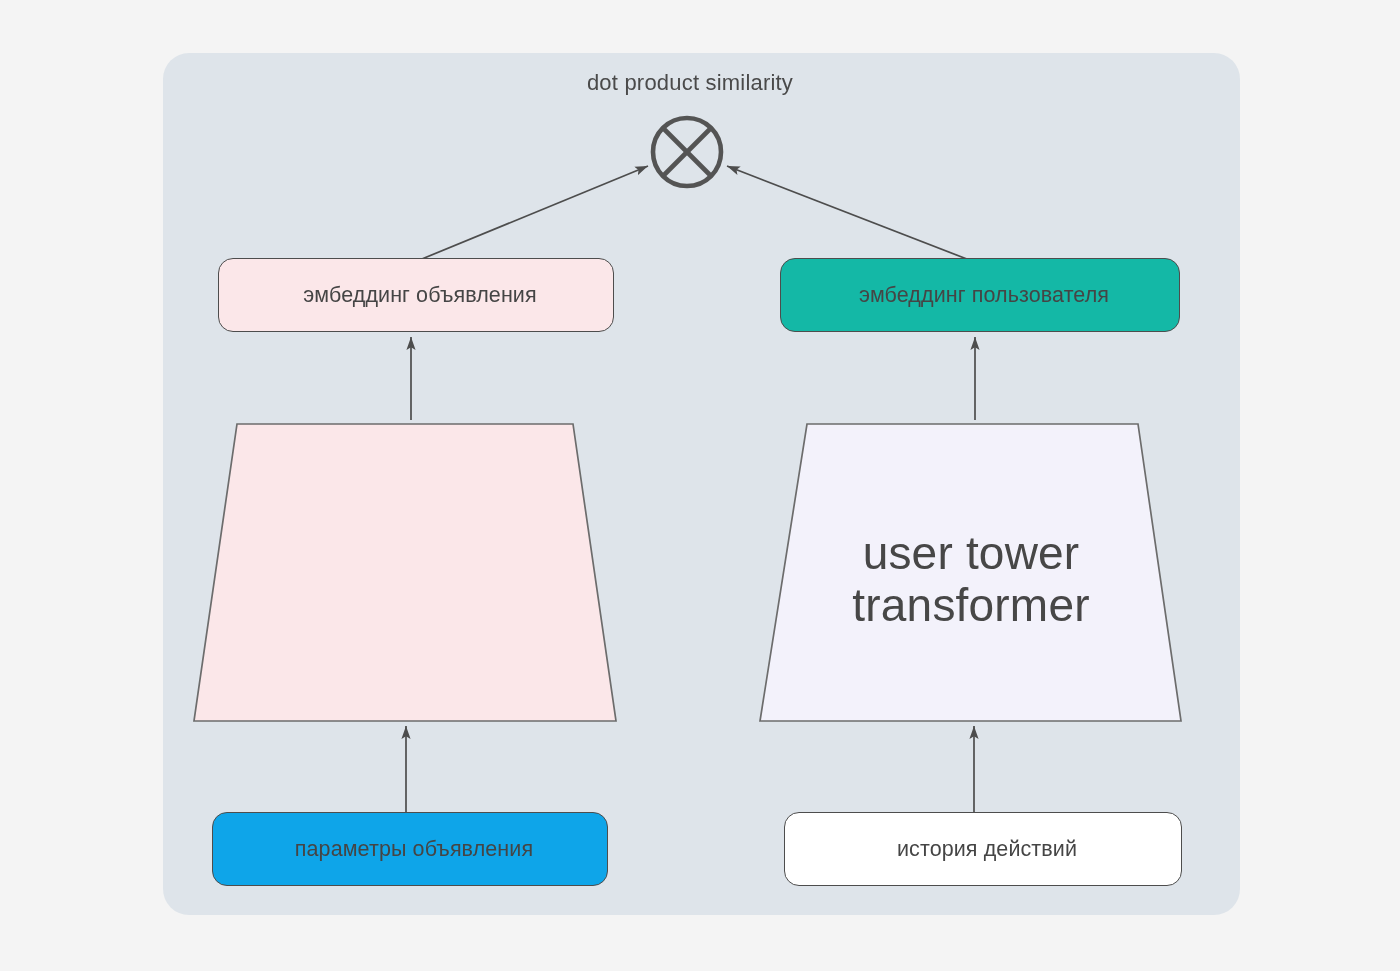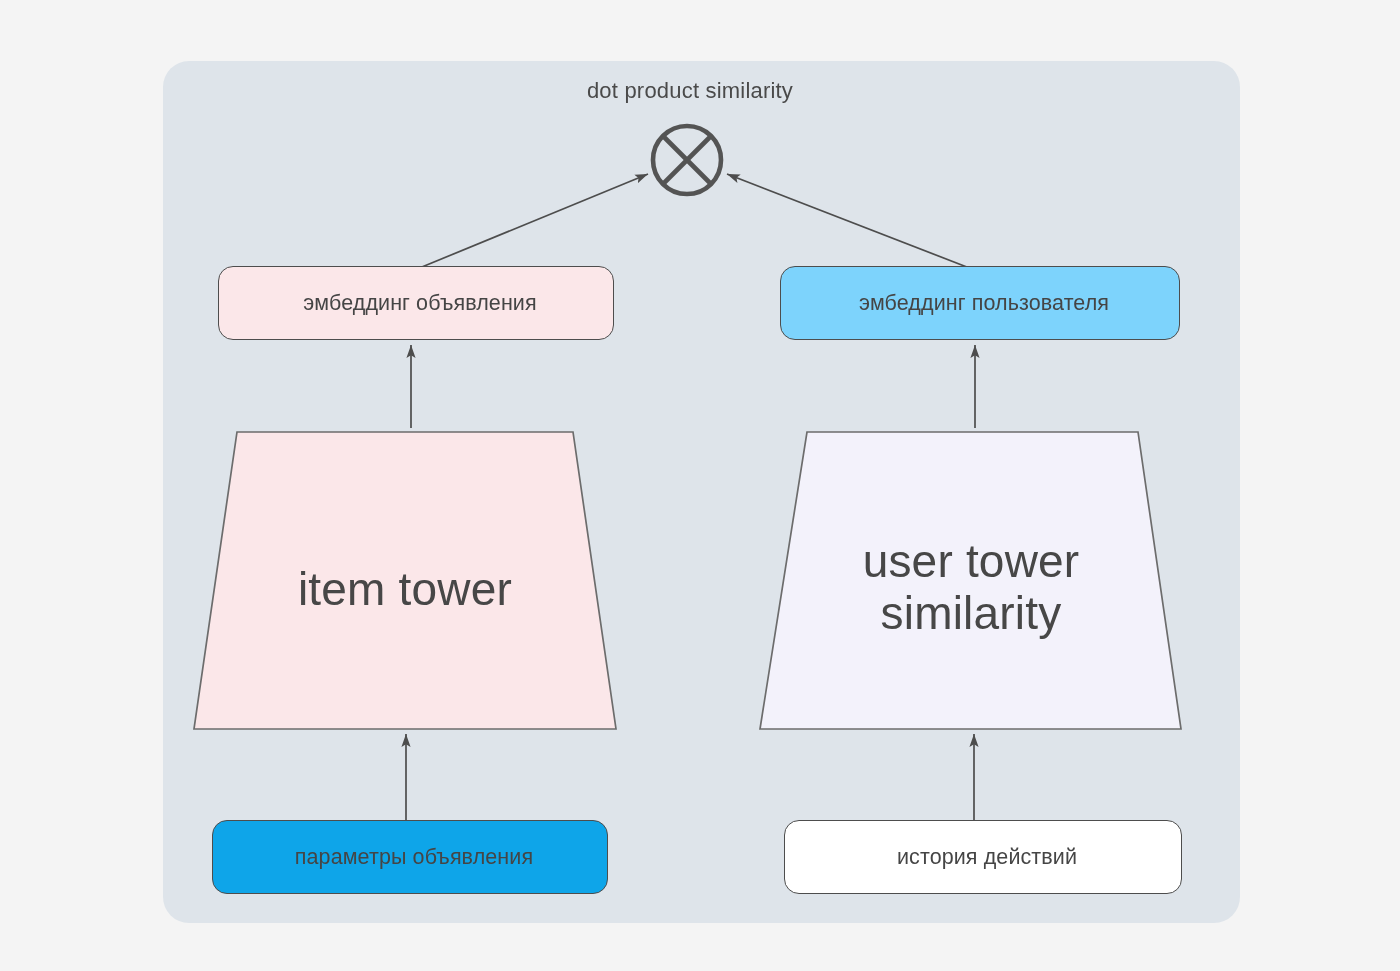--- a/index.html
+++ b/index.html
@@ -9,21 +9,21 @@
   body {
     width: 1400px;
     height: 971px;
     background: #f4f4f4;
     font-family: "Liberation Sans", sans-serif;
     overflow: hidden;
     position: relative;
   }
   #stage {
     position: absolute;
-    left: 0; top: 8px;
+    left: 0; top: 0;
     width: 1400px;
     height: 842px;
   }
   .panel {
     position: absolute;
     left: 163px;
     top: 53px;
     width: 1077px;
     height: 862px;
     background: #dee4ea;
@@ -54,21 +54,21 @@
     letter-spacing: 0.1px;
   }
   .emb-item {
     left: 218px; top: 258px;
     width: 396px; height: 74px;
     background: #fbe7e9;
   }
   .emb-user {
     left: 780px; top: 258px;
     width: 400px; height: 74px;
-    background: #7dd3fc;
+    background: #14b8a6;
   }
   .feat-item {
     left: 212px; top: 812px;
     width: 396px; height: 74px;
     background: #0ea5e9;
   }
   .feat-user {
     left: 784px; top: 812px;
     width: 398px; height: 74px;
     background: #ffffff;
@@ -137,24 +137,23 @@
       <line x1="711" y1="128" x2="663" y2="176" stroke="#545454" stroke-width="4.6"></line>
     </g>
   </svg>
 
   <div class="title">dot product similarity</div>
 
   <div class="node-label rbox emb-item">эмбеддинг объявления</div>
 
   <div class="node-label rbox emb-user">эмбеддинг пользователя</div>
 
-  <div class="tower-text tower-text-item">item tower</div>
 
   <div class="tower-text tower-text-user">
     <div>user tower</div>
-    <div>similarity</div>
+    <div>transformer</div>
   </div>
 
   <div class="node-label rbox feat-item">параметры объявления</div>
 
   <div class="node-label rbox feat-user">история действий</div>
 
 </div>
 
 </body></html>

